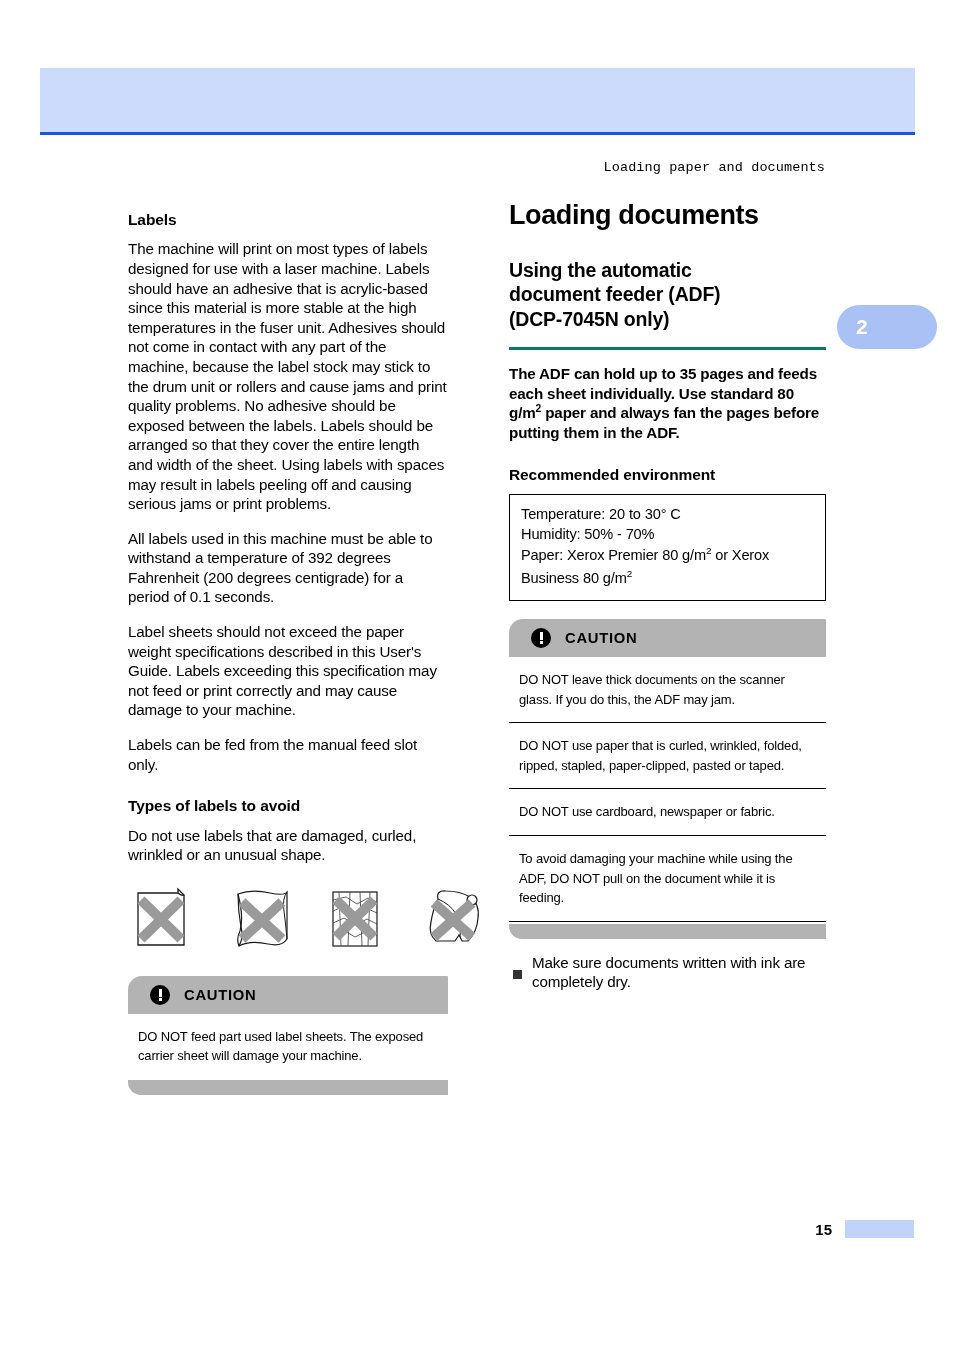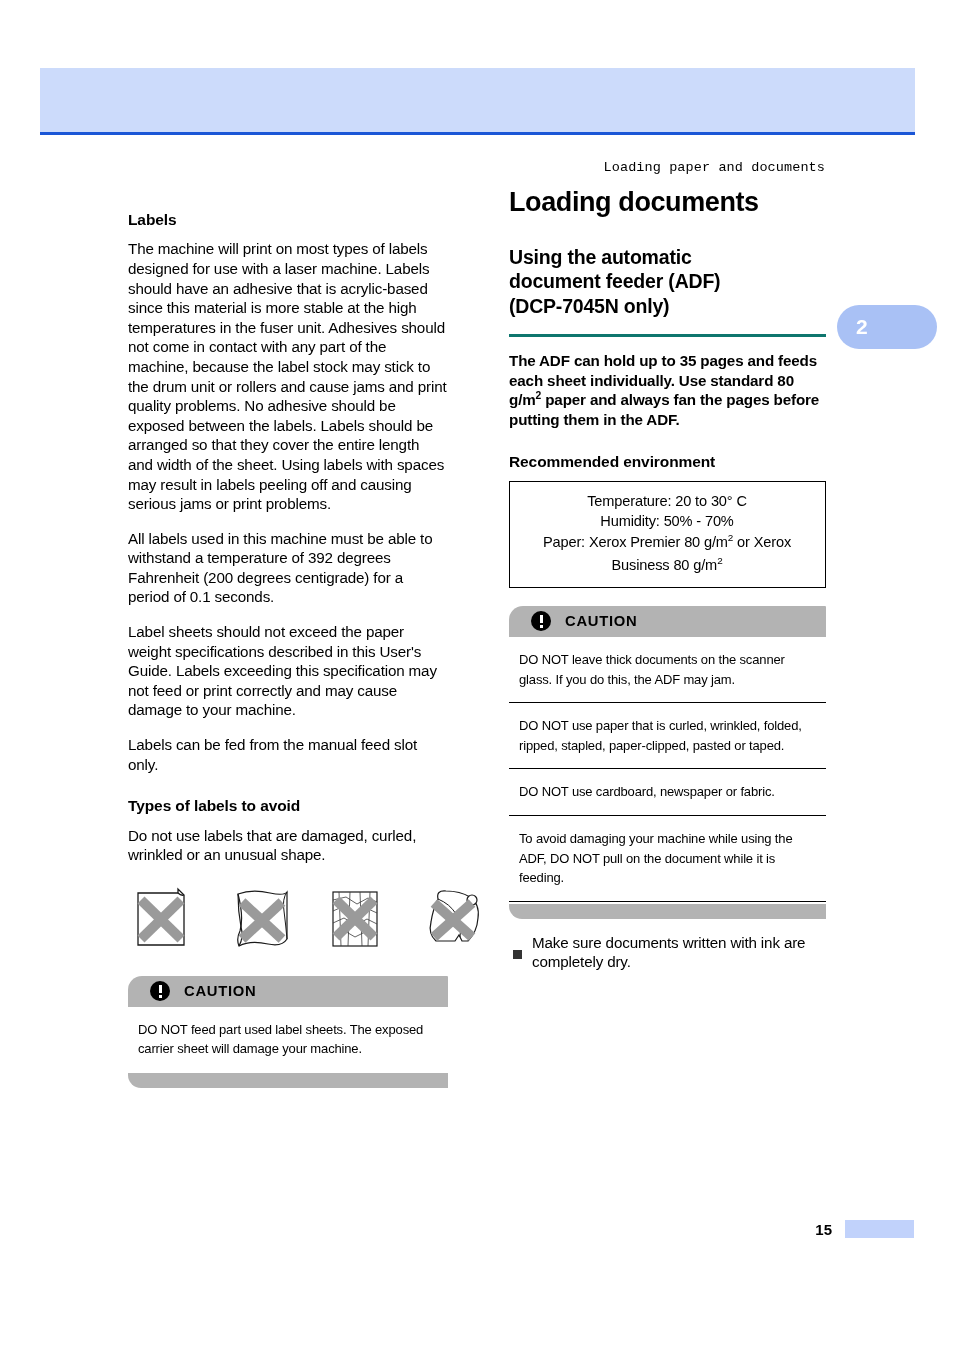--- a/index.html
+++ b/index.html
@@ -62,21 +62,21 @@
   
   .col-left {
     position: absolute;
     left: 128px;
     top: 210px;
     width: 320px;
   }
   .col-right {
     position: absolute;
     left: 509px;
-    top: 188px;
+    top: 201px;
     width: 317px;
   }
 
   
   h3.sub-head {
     font-size: 15.5px;
     font-weight: bold;
     margin: 0 0 10px 0;
     line-height: 1.25;
     letter-spacing: -0.1px;
@@ -109,33 +109,32 @@
     font-size: 0.68em;
     vertical-align: super;
     line-height: 0;
   }
 
   
   .env-box {
     border: 1.5px solid #000000;
     padding: 9px 12px 10px 11px;
     box-sizing: border-box;
-    text-align: center;
   }
   .env-box .line {
     font-size: 14.6px;
     line-height: 20px;
     letter-spacing: -0.15px;
   }
   .env-box .line.tall { line-height: 23px; }
 
   
   .caution-header {
     background: #b3b3b3;
-    height: 31px;
+    height: 38px;
     border-top-left-radius: 14px;
     border-top-right-radius: 1px;
     display: flex;
     align-items: center;
     padding-left: 22px;
   }
   .caution-icon {
     width: 20px;
     height: 20px;
     border-radius: 50%;

